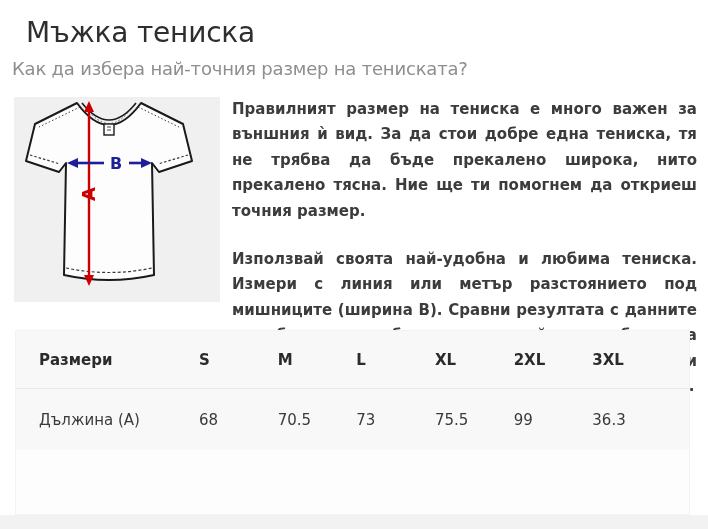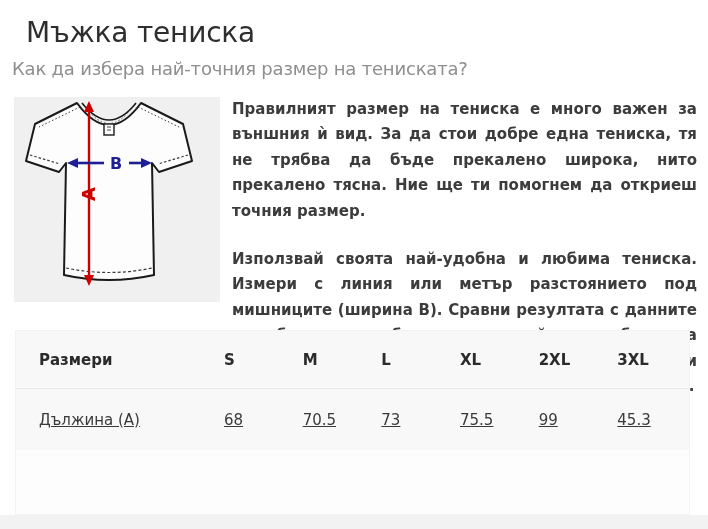--- a/index.html
+++ b/index.html
@@ -36,25 +36,24 @@
     position:absolute; left:15px; top:330px; width:675px; height:185px;
     background:#fdfdfd;
     border:1px solid #f3f3f3;
     font-size:15px;
   }
   .t-row {
     display:grid;
     grid-template-columns:160px repeat(6,1fr);
     align-items:center;
     padding:0 18px 0 23px;
-    gap:25px;
   }
   .t-head { height:58px; background:#f8f8f8; font-weight:700; color:#2b2b2b; border-bottom:1px solid #e9e9e9; }
   .t-body1 { height:63px; background:#fdfdfd; border-bottom:1px solid #e9e9e9; color:#3a3a3a; }
-  .t-body2 { height:61px; background:#f8f8f8; color:#3a3a3a;text-decoration:underline; }
+  .t-body2 { height:61px; background:#f8f8f8; color:#3a3a3a; }
   .t-cell { white-space:nowrap; }
   .bottom-strip {
     position:absolute; left:0; right:0; bottom:0; height:14px;
     background:#f2f2f2;
   }
 </style>
 </head>
 <body>
 
 <div class="page">
@@ -122,19 +121,19 @@
       <div class="t-cell">2XL</div>
       <div class="t-cell">3XL</div>
     </div>
     <div class="t-row t-body2">
       <div class="t-cell">Дължина (A)</div>
       <div class="t-cell">68</div>
       <div class="t-cell">70.5</div>
       <div class="t-cell">73</div>
       <div class="t-cell">75.5</div>
       <div class="t-cell">99</div>
-      <div class="t-cell">45.3</div>
+      <div class="t-cell">36.3</div>
     </div>
   </div>
 
   <div class="bottom-strip"></div>
 
 </div>
 
 </body></html>

